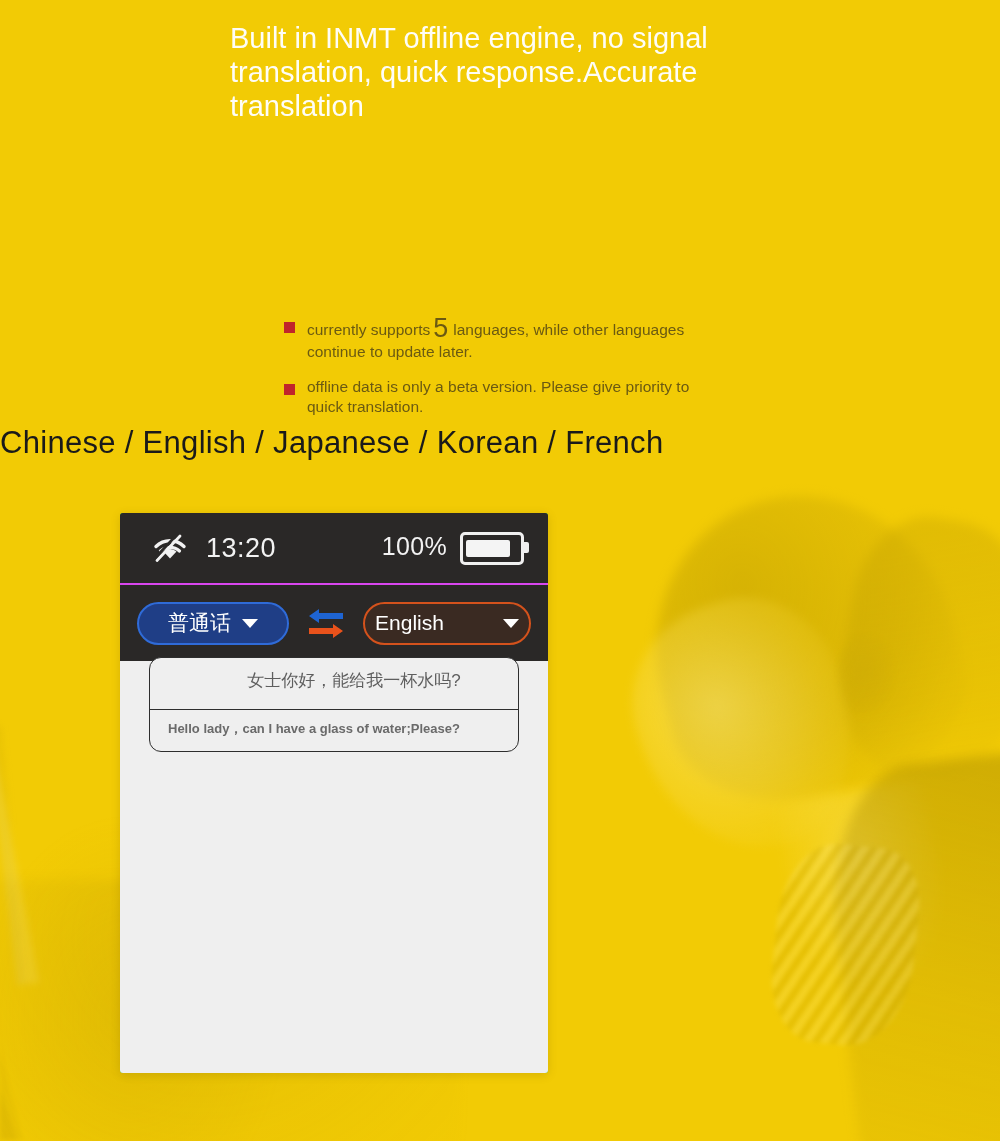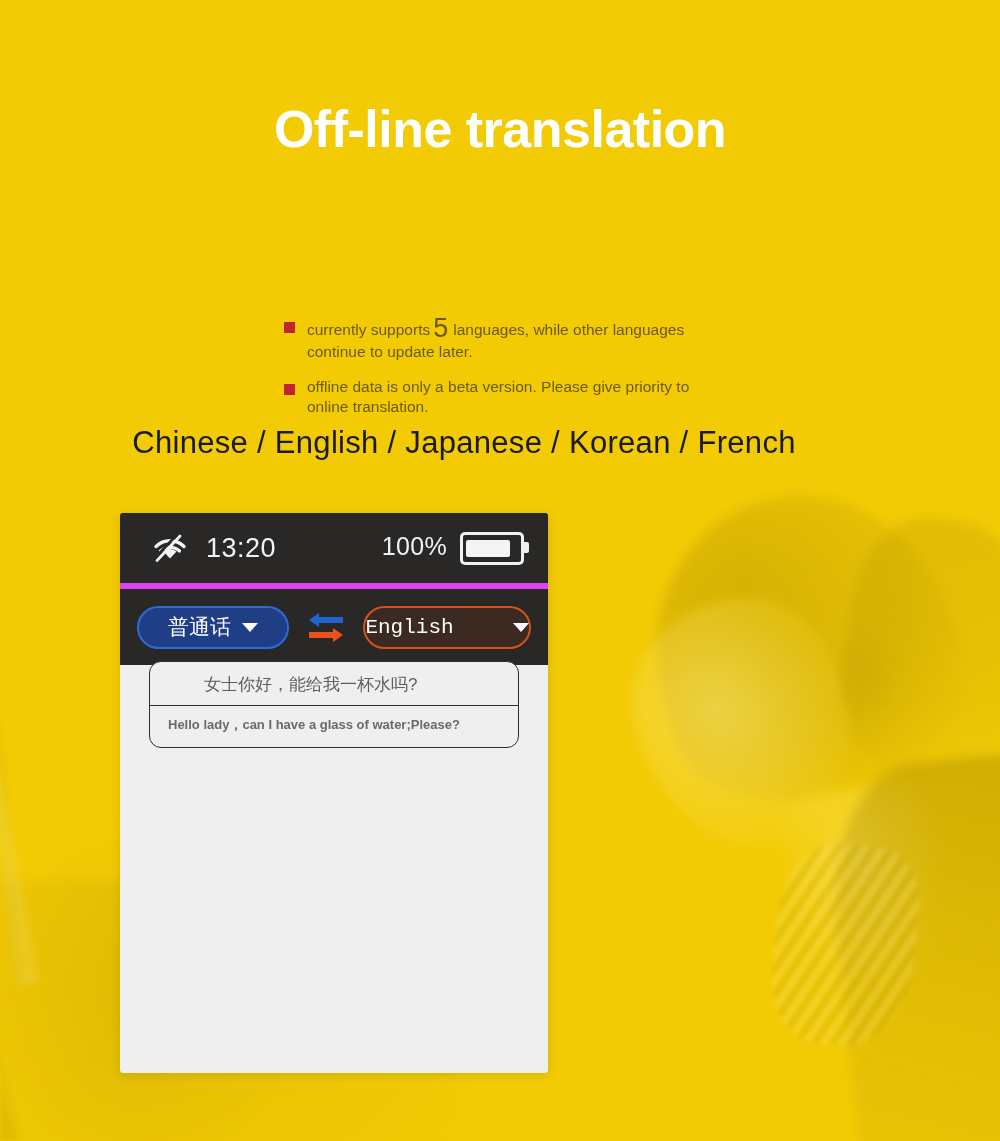--- a/index.html
+++ b/index.html
@@ -136,21 +136,21 @@
   .bullet-sq{
     width:11px;height:11px;background:#C0252B;margin-top:7px;margin-right:12px;flex:0 0 auto;
   }
   .bullet-txt{
     font-size:15.5px;line-height:1.33;color:#6B5A12;font-weight:400;
   }
   .big5{font-size:27px;line-height:1;color:#6B5A12;vertical-align:-2px;padding:0 5px 0 3px;}
 
   
   #lang-line{
-    position:absolute;left:0;top:425px;width:928px;text-align:center;z-index:5;
+    position:absolute;left:0;top:425px;width:928px;z-index:5;
     font-size:31px;color:#1A1A1A;font-weight:400;letter-spacing:0.3px;
   }
 
   
   #device{
     position:absolute;left:120px;top:513px;width:428px;height:560px;z-index:6;
     background:#22c55e;
     border-radius:3px;
     overflow:hidden;
     box-shadow:0 2px 10px rgba(90,70,0,0.18);
@@ -167,22 +167,21 @@
     width:58px;height:27px;border:3px solid #F0F0F0;border-radius:5px;position:relative;
     display:flex;align-items:center;
   }
   .sb-batt::after{
     content:"";position:absolute;right:-8px;top:7px;width:5px;height:11px;background:#F0F0F0;border-radius:0 2px 2px 0;
   }
   .sb-batt-fill{width:44px;height:17px;background:#F4F4F4;margin-left:3px;border-radius:2px;}
 
   #lang-bar{
     height:76px;background:#2A2827;display:flex;align-items:center;justify-content:center;gap:15px;
-    border-top:6px solid #d946ef;
-    font-family:Liberation Mono, monospace;
+    border-top:2px solid #d946ef;
   }
   .lang-pill{
     height:43px;border-radius:22px;display:flex;align-items:center;justify-content:center;
     padding:0 20px;font-size:21px;color:#FFFFFF;box-sizing:border-box;
   }
   .pill-src{
     width:152px;background:#1F3E86;border:2px solid #2F6BD8;
   }
   .pill-dst{
     width:168px;background:#3A2A22;border:2px solid #D4521C;gap:48px;
@@ -198,21 +197,21 @@
     border:1.6px solid #2E2E2E;border-radius:12px;background:#EFEFEF;
     box-sizing:border-box;
   }
   .bub-a{
     position:absolute;left:29px;top:-4px;width:370px;
   }
   .bub-line{
     padding:11px 0 11px 0;
   }
   .bub-line.top{
-    font-size:17px;color:#5E5E5E;padding:11px 14px 9px 54px;
+    text-align:center;font-size:17px;color:#5E5E5E;padding:11px 14px 17px 54px;
     border-bottom:1.4px solid #2E2E2E;
   }
   .bub-line.bot{
     font-size:13px;color:#6A6A6A;padding:10px 16px 12px 18px;line-height:1.45;font-weight:bold;
   }
   .badge{
     position:absolute;width:52px;height:42px;border-radius:50%;
     display:flex;align-items:center;justify-content:center;
     color:#FFFFFF;font-size:23px;font-weight:700;z-index:3;
   }
@@ -267,33 +266,33 @@
   <div class="fig-face"></div>
   <div class="fig-ear"></div>
   <div class="fig-neck"></div>
   <div class="fig-body"></div>
   <div class="fig-scarf"></div>
   <div class="bg-wash"></div>
   <div class="bg-top-solid"></div>
 </div>
 
 <div id="hero">
-  <h1 id="hero-title">Off-line translation</h1>
+  <div id="hero-sub">Built in INMT offline engine, no signal translation, quick response.Accurate translation</div>
 </div>
 
 <div id="bullets">
   <div class="bullet-row">
     <div class="bullet-sq"></div>
     <div class="bullet-txt">
       <span>currently supports</span><span class="big5">5</span><span>languages, while other languages continue to update later.</span>
     </div>
   </div>
   <div class="bullet-row">
     <div class="bullet-sq"></div>
-    <div class="bullet-txt">offline data is only a beta version. Please give priority to online translation.</div>
+    <div class="bullet-txt">offline data is only a beta version. Please give priority to quick translation.</div>
   </div>
 </div>
 
 <div id="lang-line">Chinese / English / Japanese / Korean / French</div>
 
 <div id="device">
 
   <div id="status-bar">
     <div class="sb-wifi">
       <svg width="40" height="32" viewBox="0 0 40 32">

